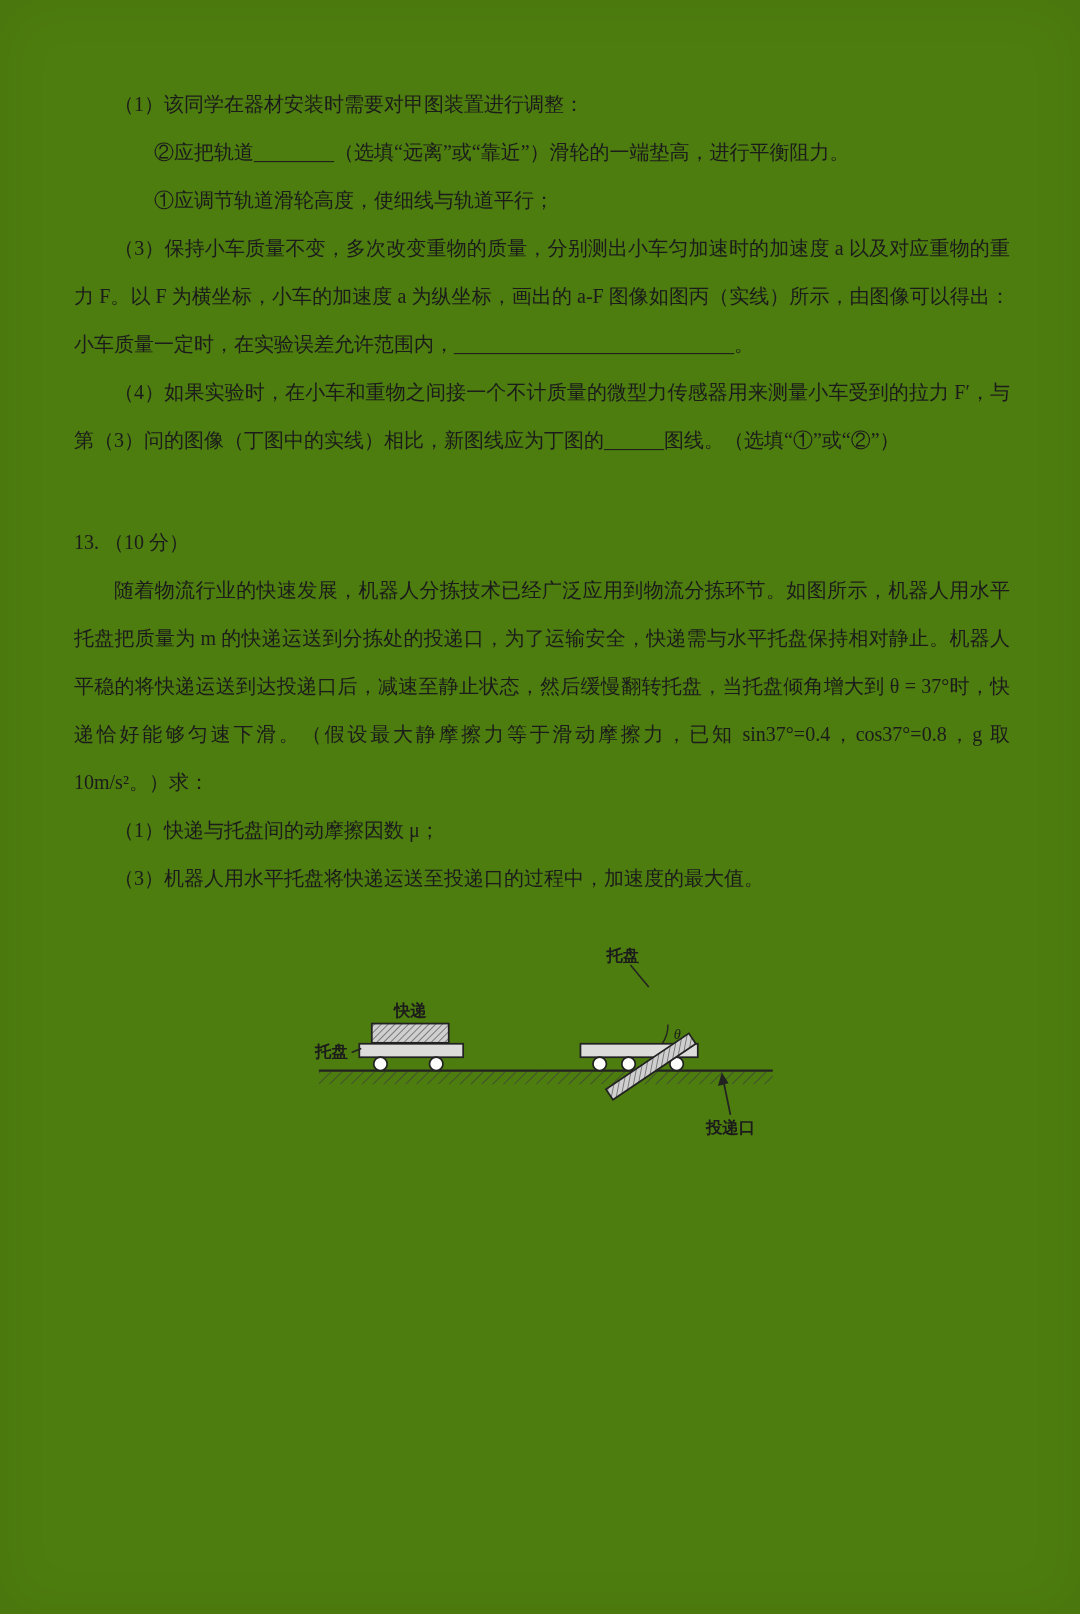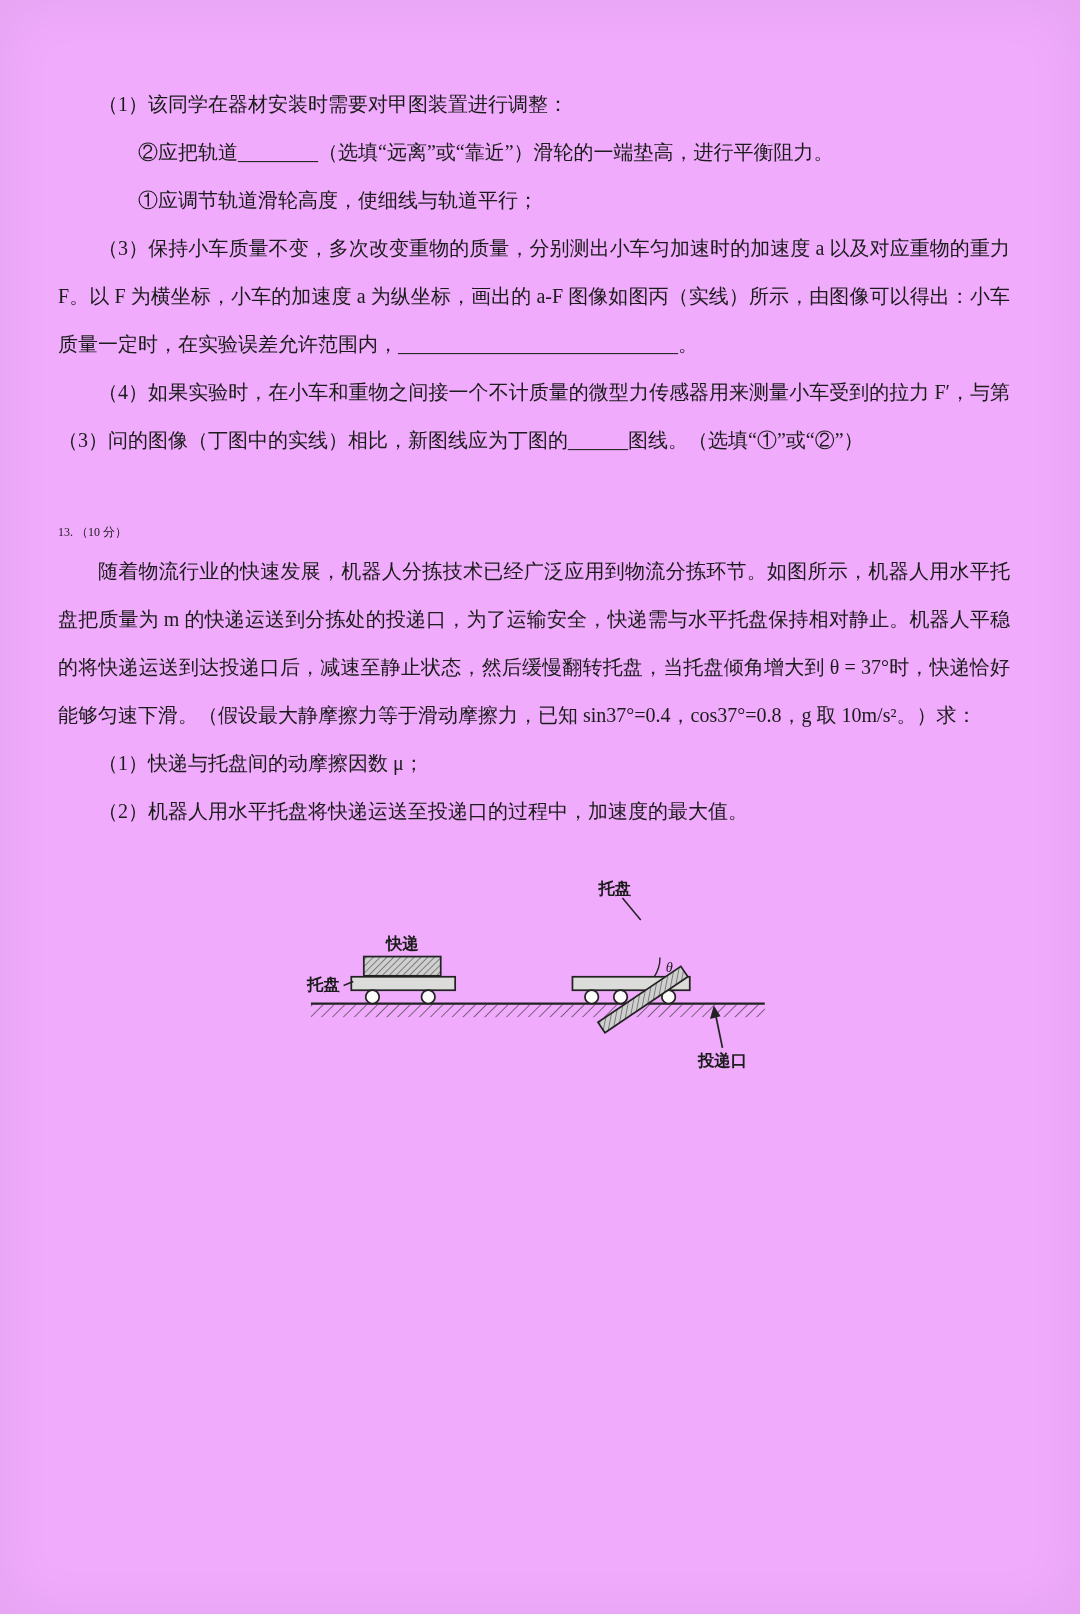--- a/index.html
+++ b/index.html
@@ -6,37 +6,37 @@
   html,body { margin:0; padding:0; }
   body {
     background:#e8e7e4;
     font-family:"Liberation Serif","DejaVu Serif",serif;
   }
   .page {
     position:relative;
     width:1080px;
     height:1614px;
     margin:0 auto;
-    background:#f0abfc;
+    background:#4d7c0f;
     color:#1b1b1b;
-    padding:80px 70px 0 58px;
+    padding:80px 70px 0 74px;
     overflow:hidden;
     box-shadow:inset 0 0 60px rgba(0,0,0,0.05);
   }
   .para {
     font-size:20px;
     line-height:2.4;
     text-align:justify;
     margin:0;
   }
   .indent-2 { text-indent:2em; }
   .indent-4 { text-indent:4em; }
   .q13-header {
     margin-top:54px;
-    font-size:12px;
+    font-size:20px;
     line-height:2.4;
   }
   .figure-wrap {
     margin-top:34px;
     display:flex;
     justify-content:center;
   }
   .fig-label {
     font-family:"Liberation Sans","DejaVu Sans",sans-serif;
     font-weight:700;
@@ -68,21 +68,21 @@
     <p class="para indent-4">②应把轨道________（选填“远离”或“靠近”）滑轮的一端垫高，进行平衡阻力。</p>
     <p class="para indent-4">①应调节轨道滑轮高度，使细线与轨道平行；</p>
     <p class="para indent-2">（3）保持小车质量不变，多次改变重物的质量，分别测出小车匀加速时的加速度 a 以及对应重物的重力 F。以 F 为横坐标，小车的加速度 a 为纵坐标，画出的 a-F 图像如图丙（实线）所示，由图像可以得出：小车质量一定时，在实验误差允许范围内，____________________________。</p>
     <p class="para indent-2">（4）如果实验时，在小车和重物之间接一个不计质量的微型力传感器用来测量小车受到的拉力 F′，与第（3）问的图像（丁图中的实线）相比，新图线应为丁图的______图线。（选填“①”或“②”）</p>
   </section>
 
   <section>
     <p class="para q13-header">13. （10 分）</p>
     <p class="para indent-2">随着物流行业的快速发展，机器人分拣技术已经广泛应用到物流分拣环节。如图所示，机器人用水平托盘把质量为 m 的快递运送到分拣处的投递口，为了运输安全，快递需与水平托盘保持相对静止。机器人平稳的将快递运送到达投递口后，减速至静止状态，然后缓慢翻转托盘，当托盘倾角增大到 θ = 37°时，快递恰好能够匀速下滑。（假设最大静摩擦力等于滑动摩擦力，已知 sin37°=0.4，cos37°=0.8，g 取 10m/s²。）求：</p>
     <p class="para indent-2">（1）快递与托盘间的动摩擦因数 μ；</p>
-    <p class="para indent-2">（2）机器人用水平托盘将快递运送至投递口的过程中，加速度的最大值。</p>
+    <p class="para indent-2">（3）机器人用水平托盘将快递运送至投递口的过程中，加速度的最大值。</p>
   </section>
 
   <div class="figure-wrap">
     <svg width="500" height="204" viewBox="0 0 520 212" aria-hidden="true">
       <defs>
         <pattern id="ph" width="5" height="5" patternUnits="userSpaceOnUse" patternTransform="rotate(45)">
           <rect width="5" height="5" fill="#cfcfcf"></rect>
           <line x1="0" y1="0" x2="0" y2="5" stroke="#4a4a4a" stroke-width="1.3"></line>
         </pattern>
         <pattern id="gh" width="8" height="14" patternUnits="userSpaceOnUse" patternTransform="rotate(45)">

